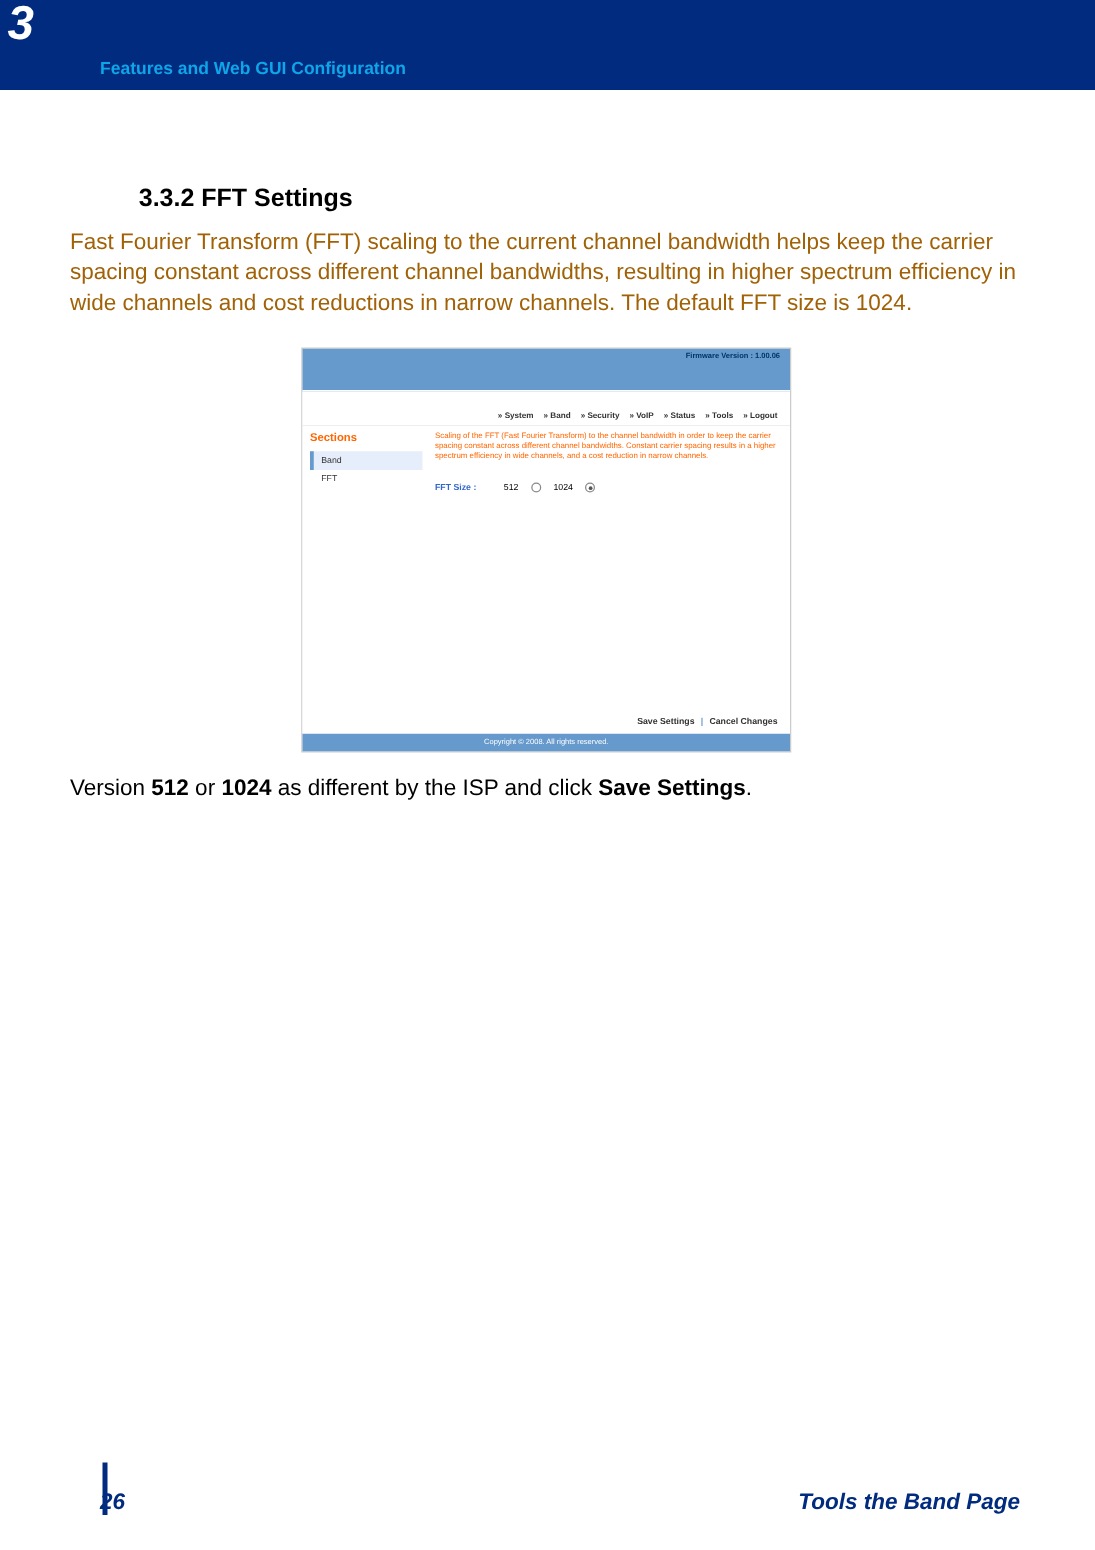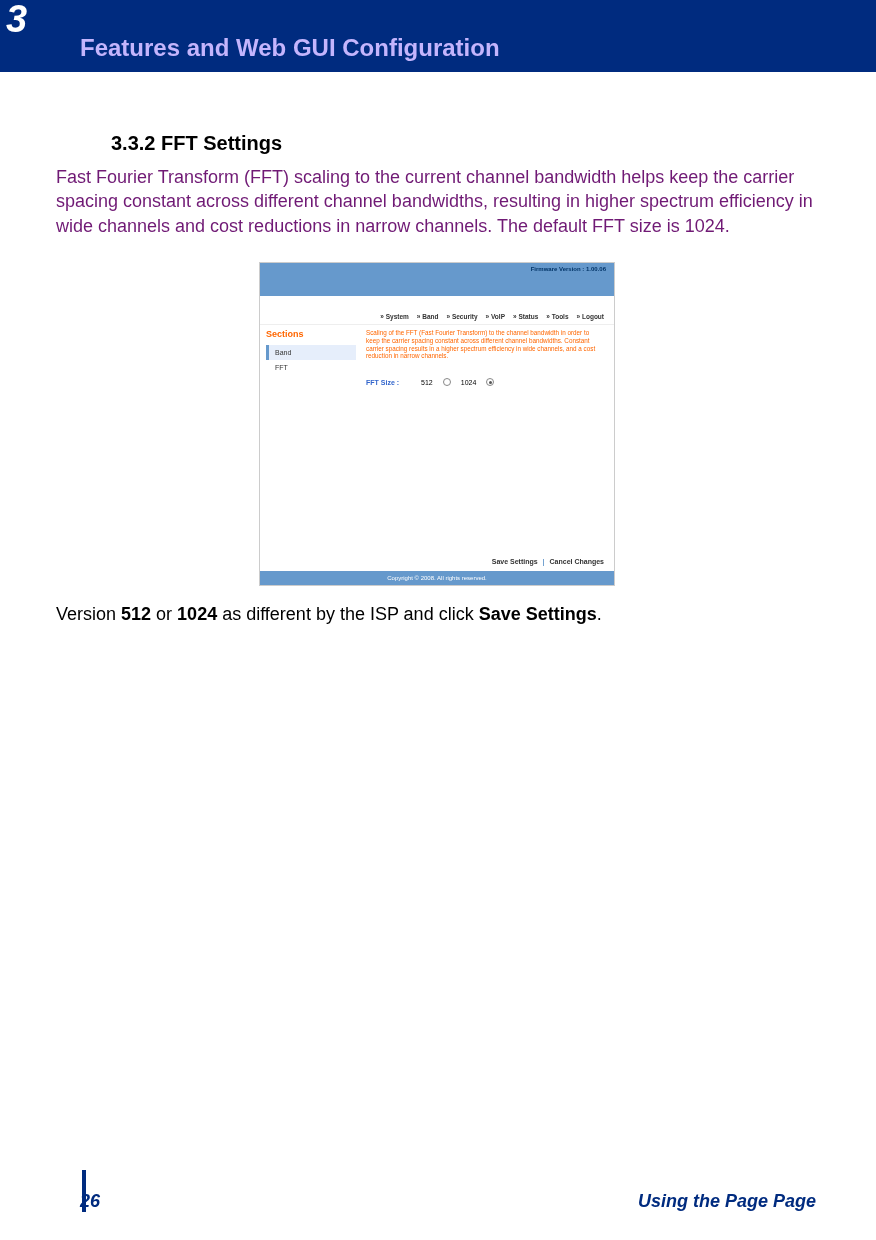--- a/index.html
+++ b/index.html
@@ -30,41 +30,41 @@
     top: -2px;
     color: #fff;
     font-size: 38px;
     font-weight: bold;
     font-style: italic;
   }
   .chapter-title {
     position: absolute;
     left: 80px;
     bottom: 10px;
-    color: #c4b5fd;
-    font-size: 24px;
+    color: #0ea5e9;
+    font-size: 14px;
     font-weight: bold;
   }
   .content {
-    padding: 54px 58px 0 56px;
+    padding: 70px 58px 0 56px;
   }
   .section-heading {
     font-size: 20px;
     font-weight: bold;
     margin: 6px 0 10px 55px;
     font-family: Verdana, Arial, sans-serif;
   }
   .body-text {
     font-size: 18px;
     line-height: 1.35;
-    color: #701a75;
+    color: #a16207;
     margin: 0 0 14px 0;
   }
   .screenshot {
-    width: 356px;
+    width: 392px;
     margin: 24px auto 18px auto;
     border: 1px solid #ccc;
     font-family: Arial, sans-serif;
   }
   .ss-header {
     background: var(--lightblue);
     height: 34px;
     border-bottom: 1px solid #fff;
     position: relative;
   }
@@ -247,15 +247,15 @@
     <div class="ss-footer">Copyright © 2008.  All rights reserved.</div>
   </div>
 
   <p class="instruction">
     <span>Version </span><b>512</b><span> or </span><b>1024</b><span> as different by the ISP and click </span><b>Save Settings</b><span>.</span>
   </p>
 </div>
 
 <div class="page-footer">
   <span class="page-num">26</span>
-  <span class="page-section">Using the Page Page</span>
+  <span class="page-section">Tools the Band Page</span>
   <div class="footer-rule"></div>
 </div>
 
 </body></html>

